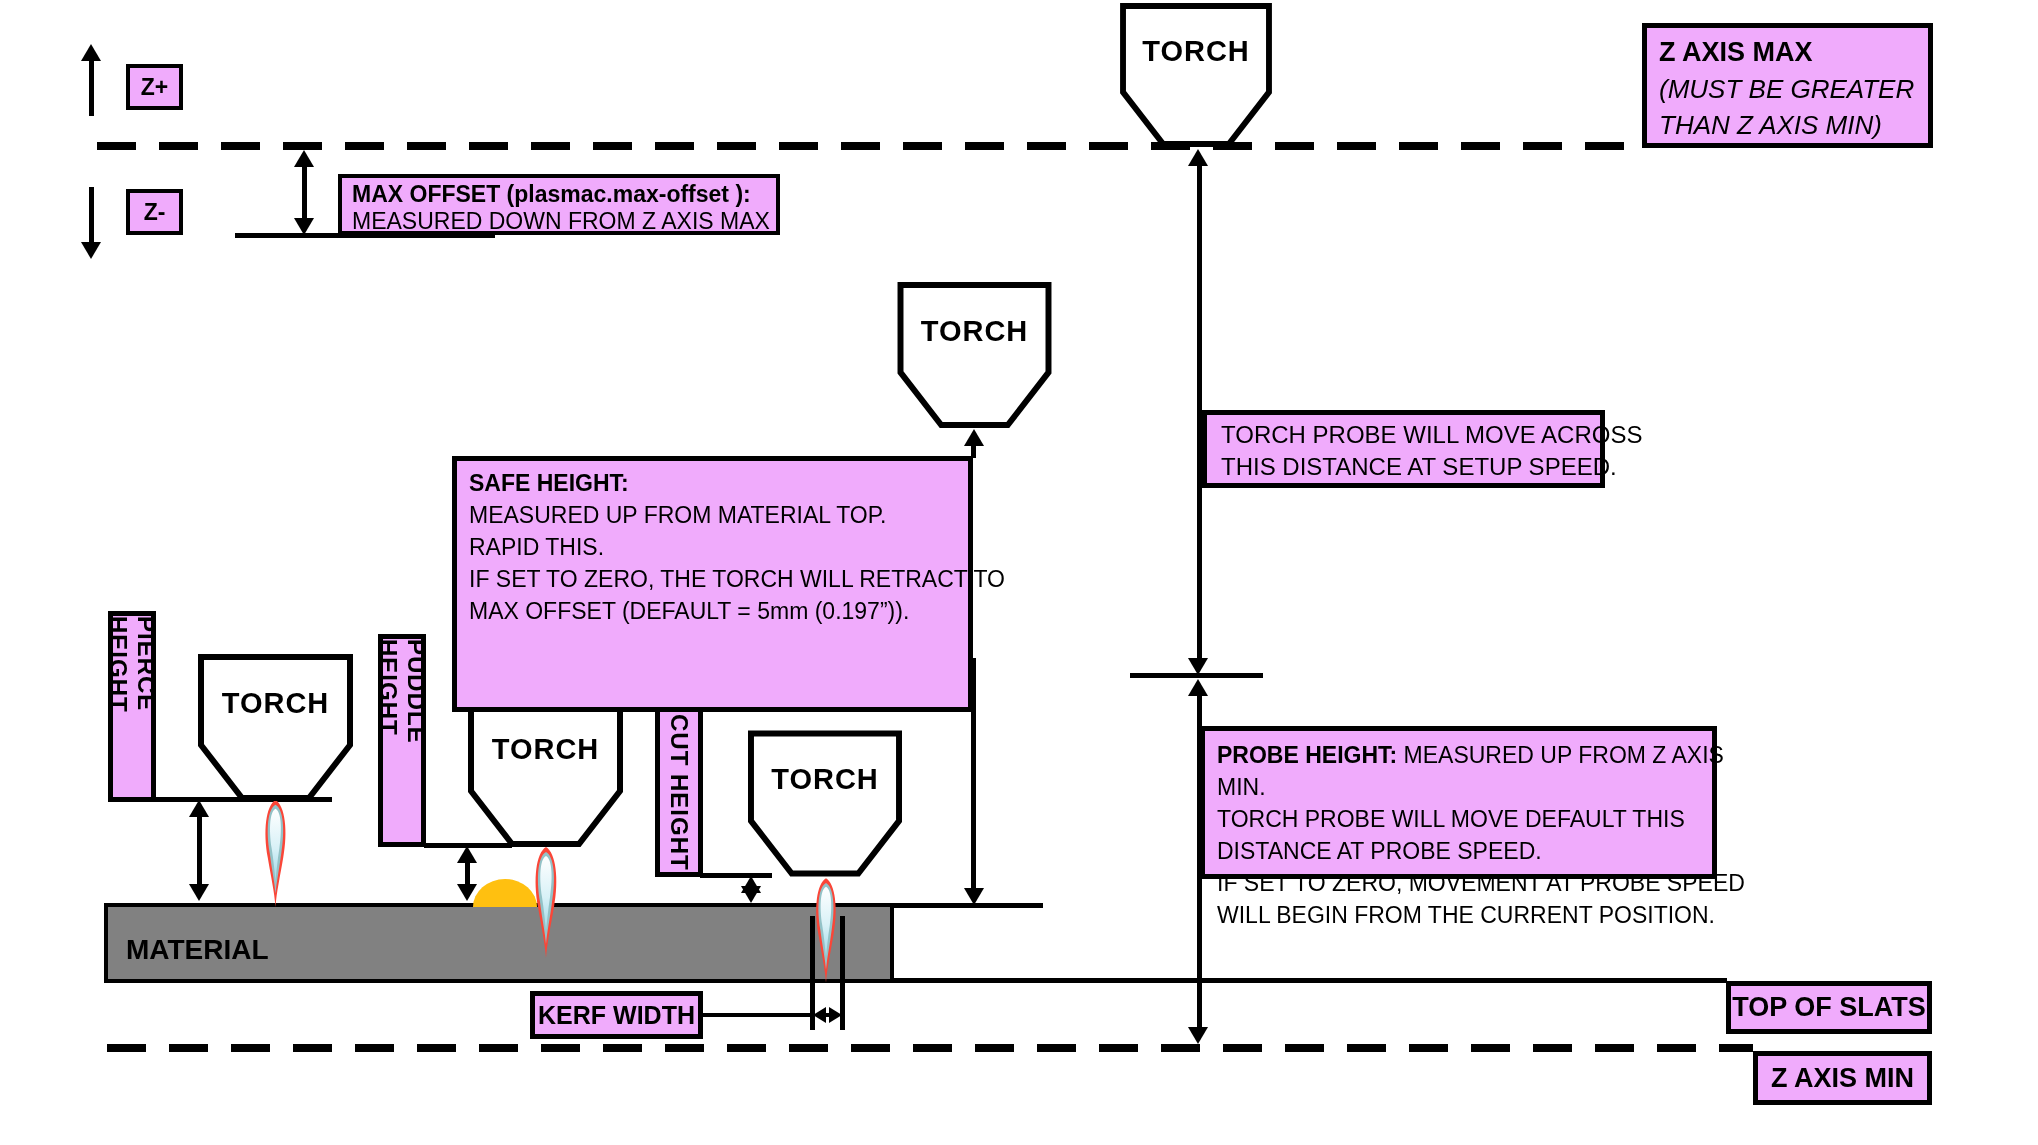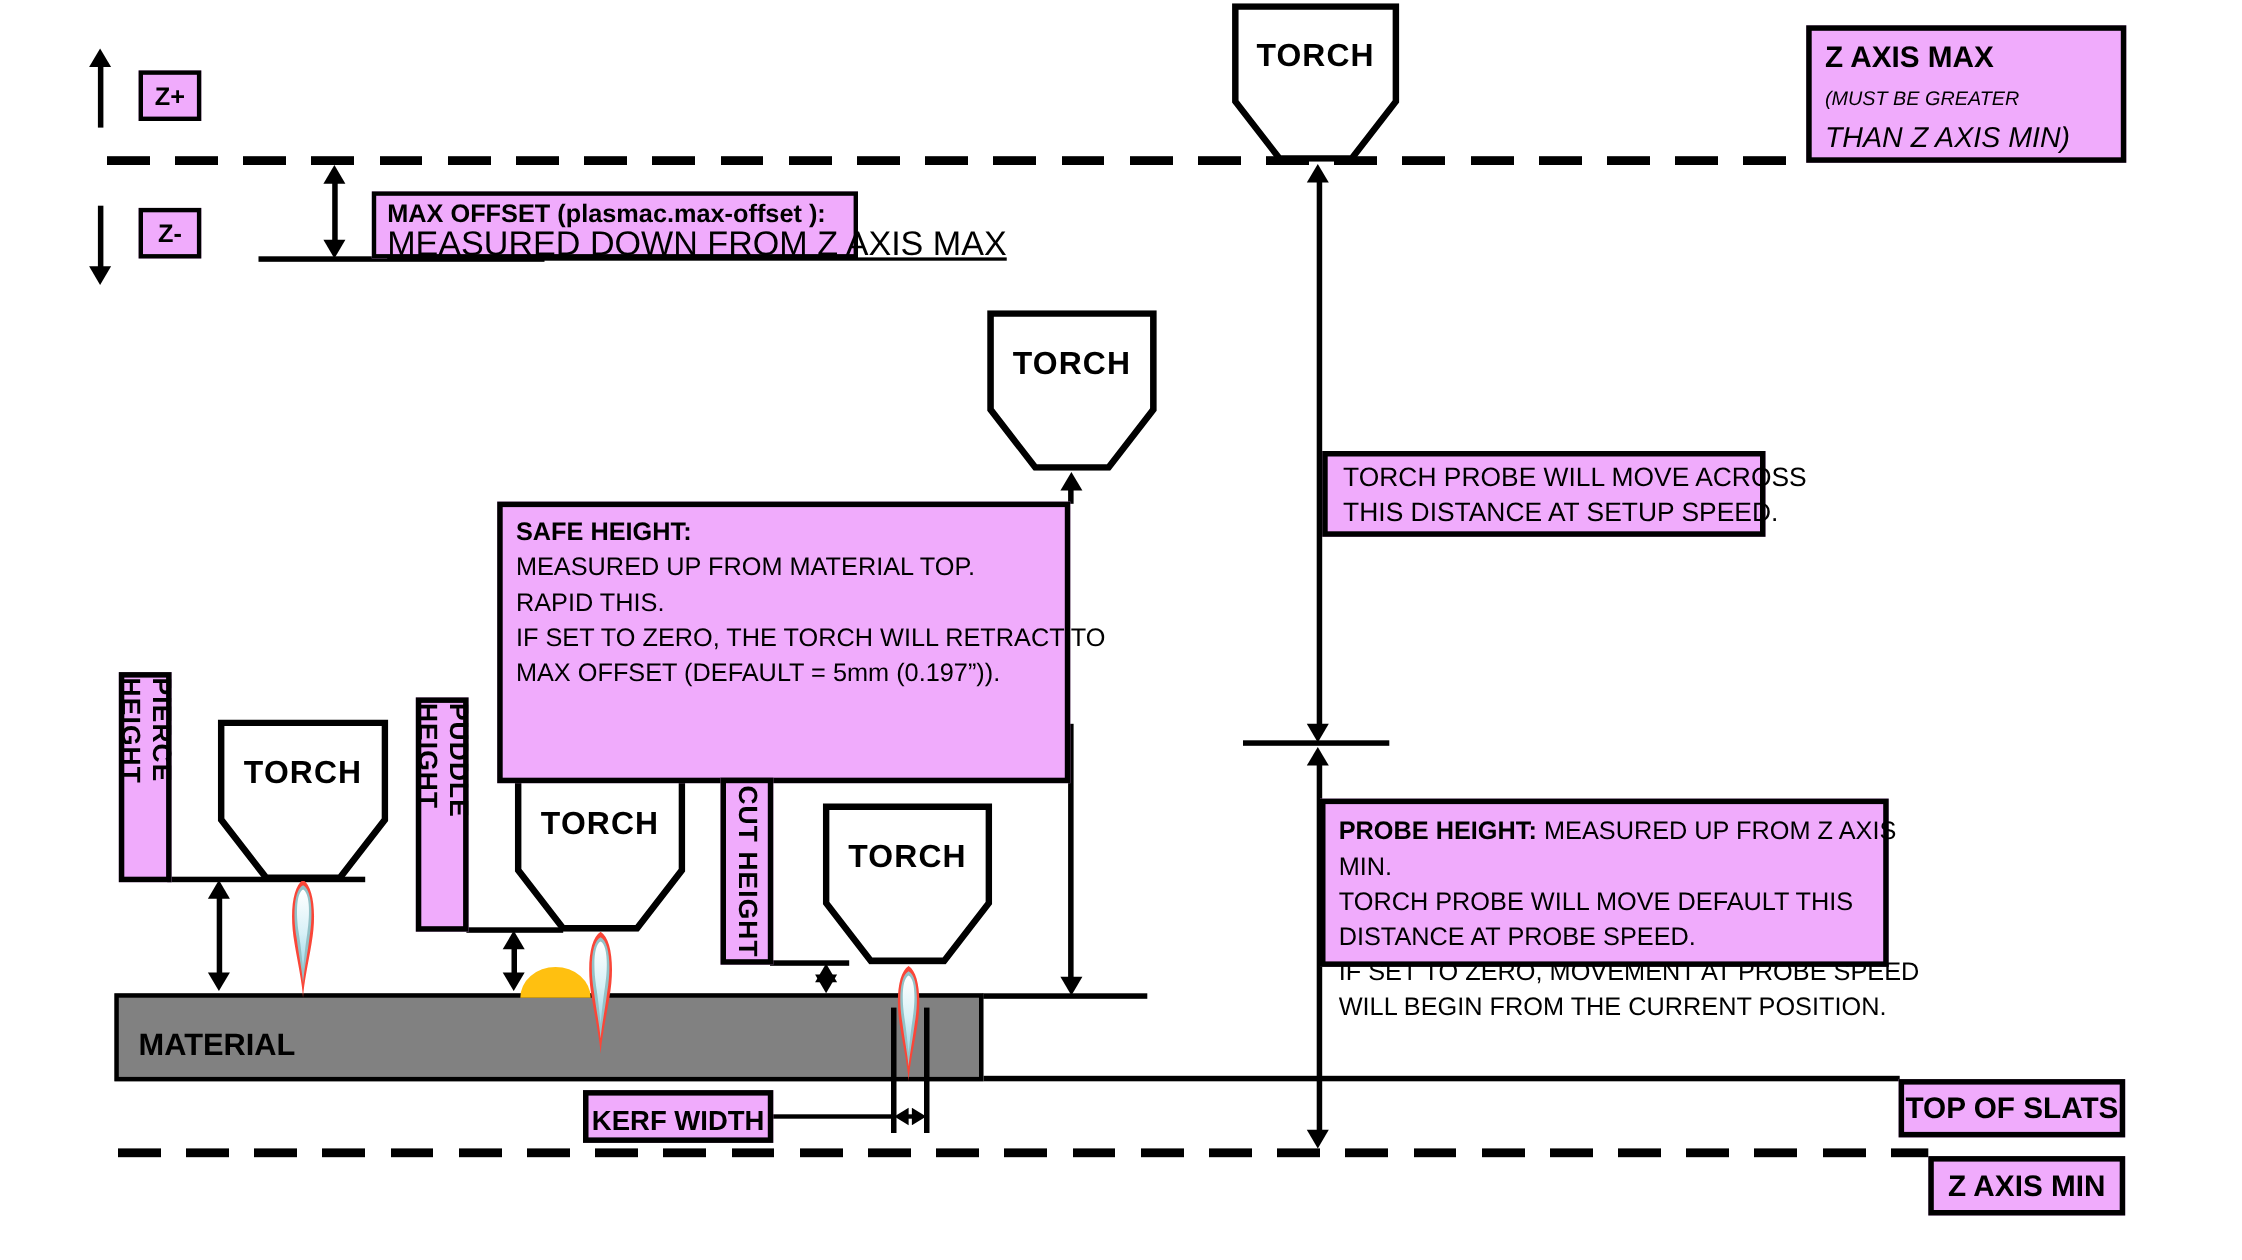--- a/index.html
+++ b/index.html
@@ -70,26 +70,26 @@
       <span>Z-</span>
     </div>
 
   <div class="ah up arrow" style="left:294px; top:150px;"></div>
   <div class="vline arrow" style="left:302px; top:165px; height:55px;"></div>
   <div class="ah down arrow" style="left:294px; top:218px;"></div>
   <div class="hline" style="left:235px; top:233px; width:260px;"></div>
 
   <div class="box thin" style="left:338px; top:174px; width:442px; height:61px; padding:2px 10px;">
     <div class="tline b" style="font-size:23px; line-height:28px;">MAX OFFSET (plasmac.max-offset ):</div>
-    <div class="tline" style="font-size:31px; line-height:27px;text-decoration:underline;">MEASURED DOWN FROM Z AXIS MAX</div>
+    <div class="tline" style="font-size:23px; line-height:27px;">MEASURED DOWN FROM Z AXIS MAX</div>
   </div>
 
   <div class="box" style="left:1642px; top:23px; width:291px; height:125px; padding:6px 12px;">
     <div class="tline b" style="font-size:27px; line-height:37px;">Z AXIS MAX</div>
-    <div class="tline i" style="font-size:18px; line-height:36px;">(MUST BE GREATER</div>
+    <div class="tline i" style="font-size:26px; line-height:36px;">(MUST BE GREATER</div>
     <div class="tline i" style="font-size:26px; line-height:36px;">THAN Z AXIS MIN)</div>
   </div>
 
   <div class="torch" style="left:1119px; top:3px; width:154px; height:144px;">
     <svg width="154" height="144" viewBox="0 0 155 147">
       <polygon points="3,3 152,3 152,91 111,144 44,144 3,91" fill="#fff" stroke="#000" stroke-width="6"></polygon>
     </svg>
     <div class="tlabel">TORCH</div>
   </div>
 
@@ -198,21 +198,21 @@
     <path d="M17 0 C27 6 30 32 25 60 C22 78 18 96 17 111 C16 96 12 78 9 60 C4 32 7 6 17 0 Z" fill="#FA4638"></path>
     <path d="M17 5 C25 9 27 31 23 55 C21 71 18 85 17 97 C16 85 13 71 11 55 C7 31 9 9 17 5 Z" fill="#93C2C7"></path>
     <path d="M17 9 C23 12 24 30 21 50 C19 63 18 74 17 84 C16 74 15 63 13 50 C10 30 11 12 17 9 Z" fill="url(#flameGrad)"></path>
   </svg>
   <svg class="flame" style="left:810px; top:877px;" width="32" height="108" viewBox="0 0 34 112">
     <path d="M17 0 C27 6 30 32 25 60 C22 78 18 96 17 111 C16 96 12 78 9 60 C4 32 7 6 17 0 Z" fill="#FA4638"></path>
     <path d="M17 5 C25 9 27 31 23 55 C21 71 18 85 17 97 C16 85 13 71 11 55 C7 31 9 9 17 5 Z" fill="#93C2C7"></path>
     <path d="M17 9 C23 12 24 30 21 50 C19 63 18 74 17 84 C16 74 15 63 13 50 C10 30 11 12 17 9 Z" fill="url(#flameGrad)"></path>
   </svg>
 
-  <div class="box center b" style="left:530px; top:991px; width:173px; height:48px; font-size:25px;align-items:flex-end;">
+  <div class="box center b" style="left:530px; top:991px; width:173px; height:48px; font-size:25px;">
       <span>KERF WIDTH</span>
     </div>
   <div class="hline" style="left:702px; top:1013px; width:110px; height:4px;"></div>
   <div class="ah left arrow" style="left:813px; top:1007px;"></div>
   <div class="hline arrow" style="left:820px; top:1013px; width:14px; height:4px;"></div>
   <div class="ah right arrow" style="left:829px; top:1007px;"></div>
 
   <div class="hline" style="left:894px; top:978px; width:833px;"></div>
   <div class="box center b" style="left:1726px; top:981px; width:206px; height:53px; font-size:27px;">
       <span>TOP OF SLATS</span>

